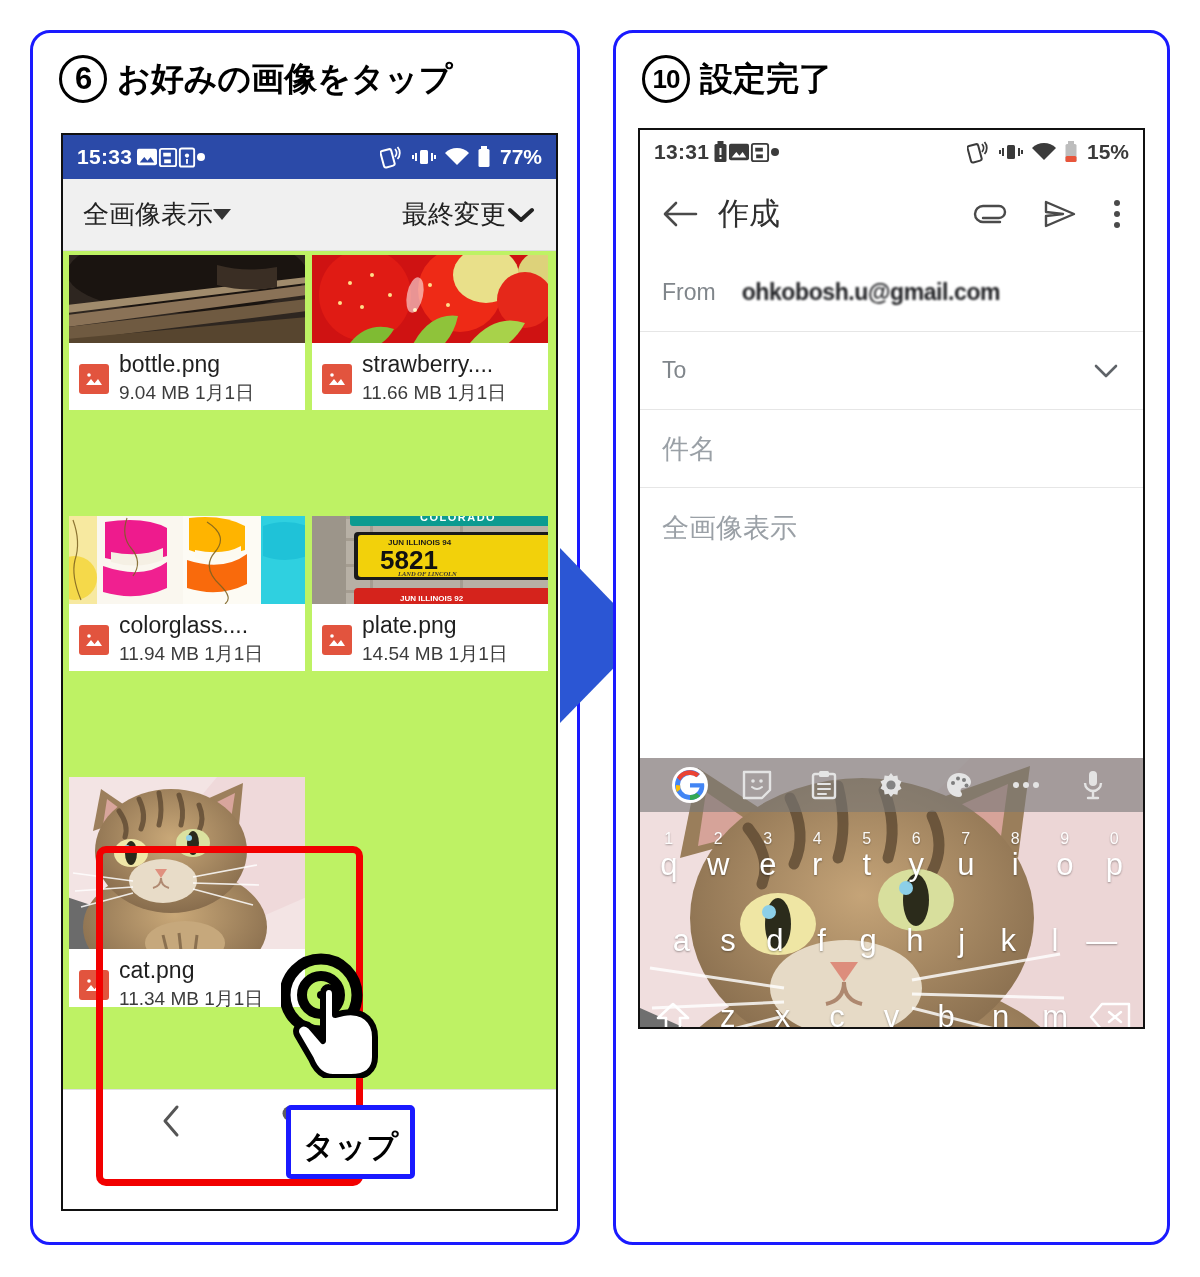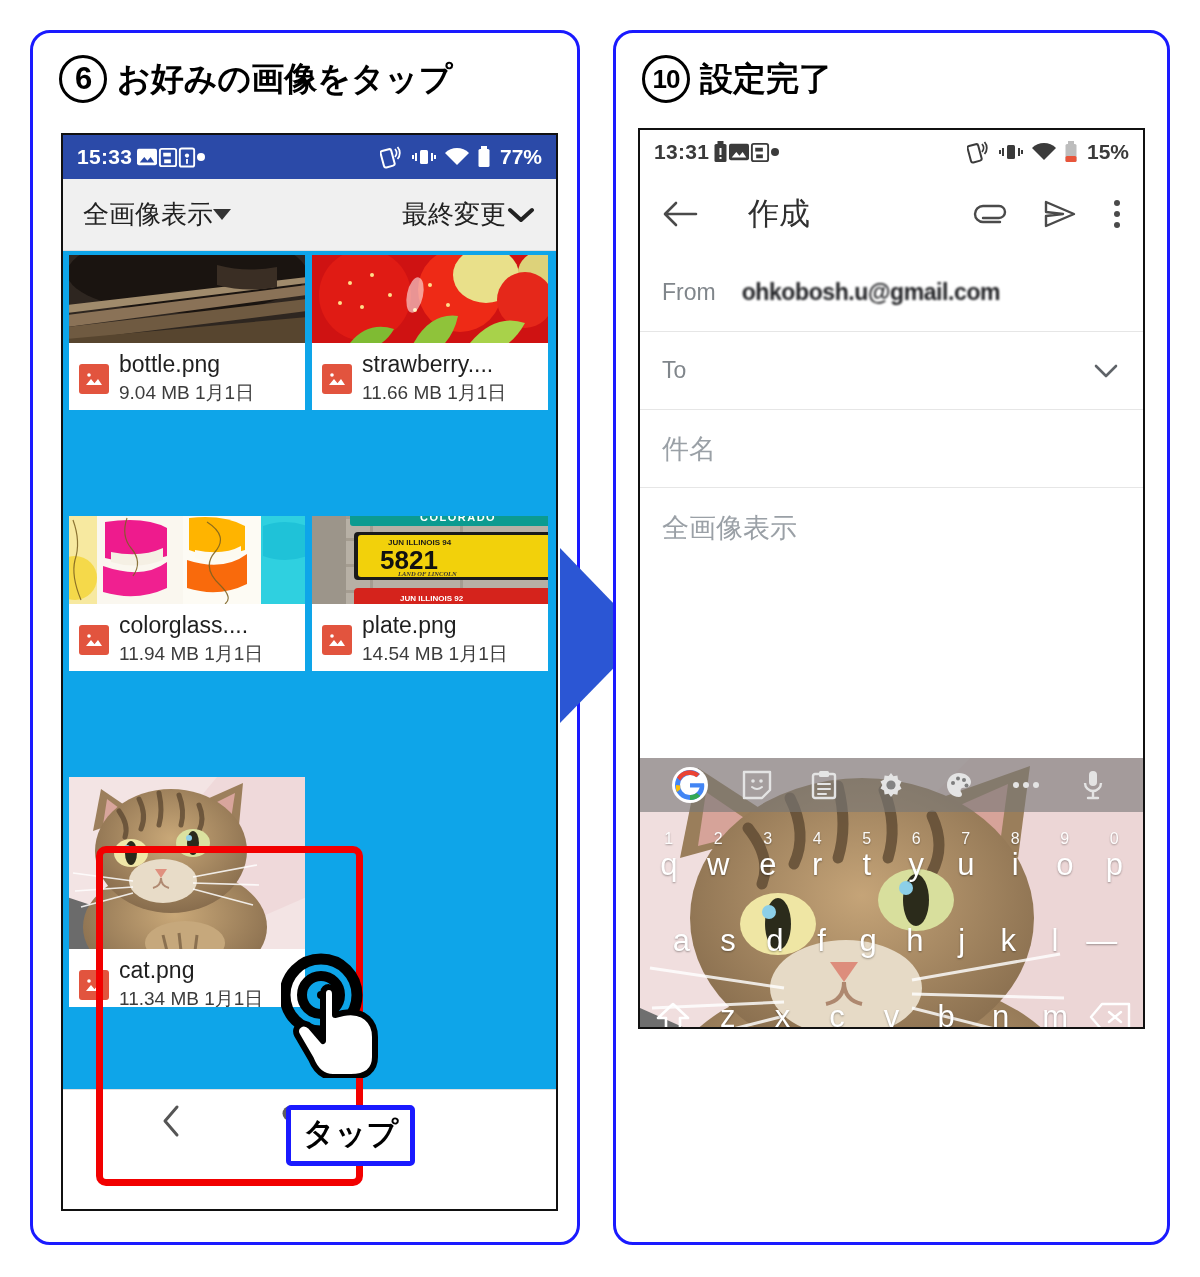--- a/index.html
+++ b/index.html
@@ -85,21 +85,21 @@
     display: flex; align-items: center; padding: 0 20px;
     border-bottom: 1px solid #dcdcdc;
   }
   .filter-left, .filter-right { display:flex; align-items:center; gap:0; }
   .filter-left { font-size: 26px; color:#222; font-family:"DejaVu Sans",sans-serif; }
   .filter-right { margin-left:auto; font-size: 26px; color:#222; font-family:"DejaVu Sans",sans-serif; }
   .caret-sm { width:0;height:0;border-left:9px solid transparent;border-right:9px solid transparent;border-top:11px solid #333; }
 
   
   .filegrid {
-    background:#0ea5e9; padding: 4px 8px 0 6px;
+    background:#bef264; padding: 4px 8px 0 6px;
     display:grid; grid-template-columns: 1fr 1fr; gap: 24px 7px;
     height: 838px; overflow:hidden;
   }
   .filecard { background:#fff; overflow:hidden; height: 155px; }
   .thumb { width:100%; height: 88px; overflow:hidden; position:relative; }
   .thumb > svg, .thumb > div { width:100%; height:100%; display:block; }
   .meta { display:flex; align-items:center; gap:10px; padding: 8px 8px 0 10px; }
   .img-badge {
     width: 30px; height: 30px; background:#e2543e; border-radius:3px;
     display:flex; align-items:center; justify-content:center; flex:0 0 auto;
@@ -126,32 +126,32 @@
   
   .redbox {
     position:absolute; border:7px solid #f20000; border-radius:10px;
     left: 63px; top: 813px; width: 267px; height: 340px; pointer-events:none;
   }
 
   
   .tap-label {
     position:absolute; left: 253px; top: 1072px;
     background:#fff; border:5px solid #1a1aff; border-radius:5px;
-    padding: 3px 12px 6px 12px;
+    padding: 16px 12px 6px 12px;
     font-size: 31px; font-weight:bold; color:#000;
     font-family:"DejaVu Sans", sans-serif; z-index: 9;
   }
   .tap-icon { position:absolute; left:248px; top:920px; width:105px; height:125px; z-index:8; }
 
   
   .big-arrow { position:absolute; left:560px; top:548px; width:85px; height:175px; }
 
   
   .compose-bar {
-    height: 80px; display:flex; align-items:center; padding: 0 22px; gap:30px;
+    height: 80px; display:flex; align-items:center; padding: 0 22px; 
     background:#fff;
   }
   .compose-title {
     font-size:31px; color:#303030; font-family:"DejaVu Sans",sans-serif;
     margin-left: 20px;
   }
   .compose-actions { margin-left:auto; display:flex; align-items:center; gap:36px; }
 
   .field-row {
     display:flex; align-items:center; padding: 0 22px;

